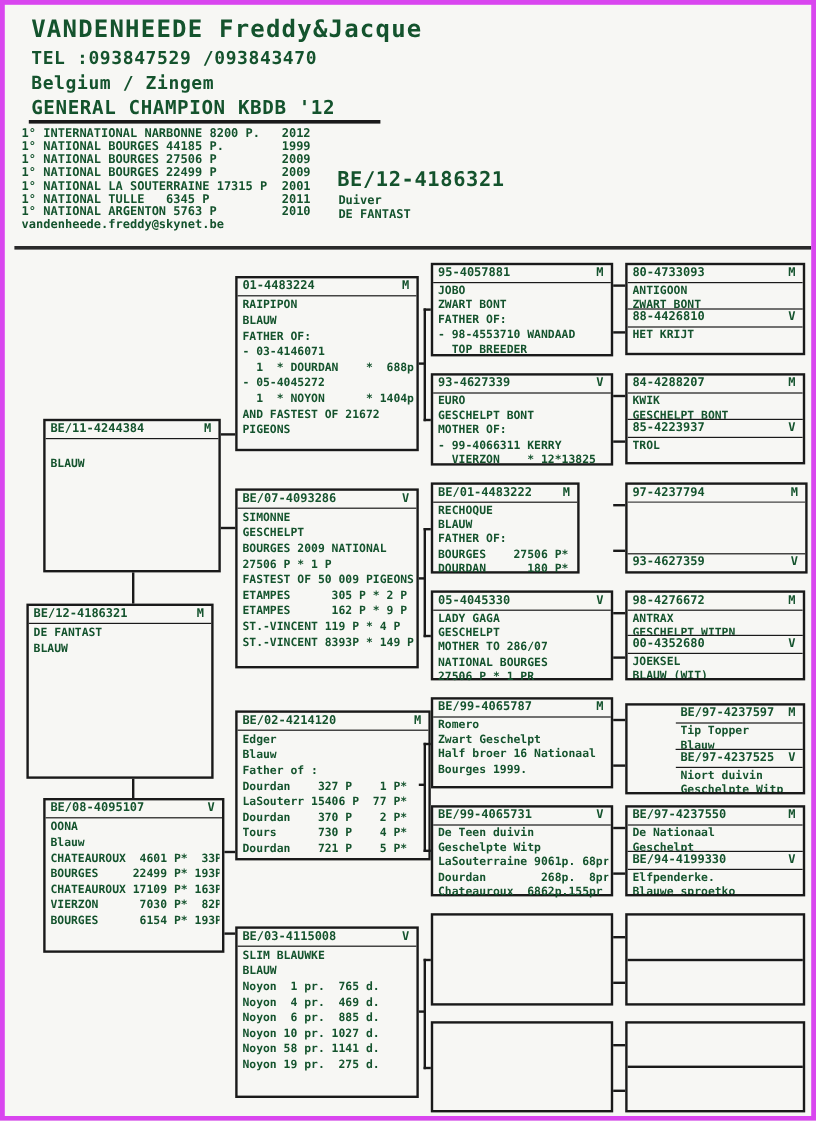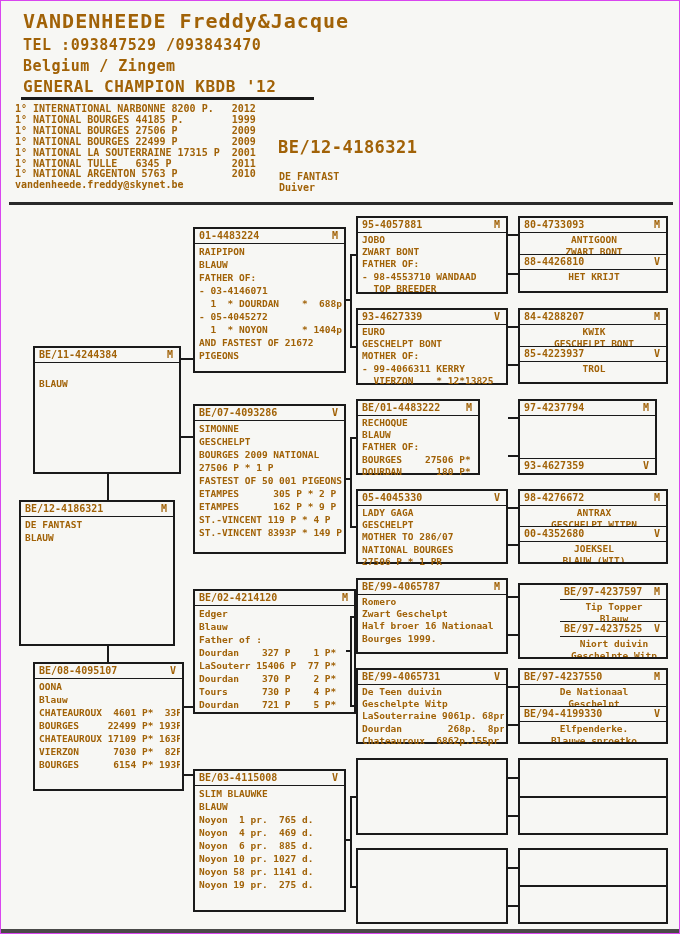--- a/index.html
+++ b/index.html
@@ -1,51 +1,51 @@
 <!DOCTYPE html>
 <html><head>
 <meta charset="utf-8">
 <style>
   html,body{margin:0;padding:0;background:#e9e9e7;}
   .page{
     position:relative;width:680px;height:934px;margin:0 auto;
-    background:#f7f7f4;color:#a16207;
+    background:#f7f7f4;color:#14532d;
     font-family:"DejaVu Sans Mono","Liberation Mono",monospace;
     font-weight:700;overflow:hidden;
-    border:1px solid #d946ef;box-sizing:border-box;
+    border:4px solid #d946ef;box-sizing:border-box;
   }
   .abs{position:absolute;}
   
   .owner{left:22px;top:8px;font-size:20px;letter-spacing:1px;}
   .tel{left:22px;top:35px;font-size:15px;letter-spacing:.5px;}
   .loc{left:22px;top:56px;font-size:15px;letter-spacing:.5px;}
   .champ{left:22px;top:76px;font-size:16px;letter-spacing:.5px;}
   .champ-underline{left:20px;top:96px;width:293px;height:3px;background:#1a1a1a;}
   .achievements{left:14px;top:103px;font-size:10px;line-height:10.9px;}
   .achievements div{white-space:pre;}
   .title-ring{left:277px;top:136px;font-size:17px;letter-spacing:.5px;}
-  .title-sexlabel{left:278px;top:158px;font-size:10px;margin-top:23px;}
+  .title-sexlabel{left:278px;top:158px;font-size:10px;}
   .title-name{left:278px;top:170px;font-size:10px;}
   .top-divider{left:8px;top:201px;width:664px;height:3px;background:#2a2a2a;}
   .bottom-bar{left:0px;top:928px;width:680px;height:6px;background:#4a4a48;}
   
   .pbox{position:absolute;border:2px solid #1a1a1a;background:#f7f7f4;box-sizing:border-box;}
   .phead{display:flex;justify-content:space-between;align-items:flex-start;
          border-bottom:1.5px solid #1a1a1a;padding:1px 6px 1px 4px;
          font-size:10px;line-height:12px;}
   .phead .ring{white-space:pre;}
   .pbody{padding:1px 2px 0 4px;font-size:9.5px;line-height:13px;}
   .pbody div{white-space:pre;overflow:hidden;}
   .dense .pbody{line-height:12.2px;}
   .pbox.empty{background:#f7f7f4;}
   
   .pair{display:flex;flex-direction:column;}
   .sub{flex:1;overflow:hidden;}
   .sub + .sub{border-top:1.5px solid #1a1a1a;}
-  .sub .pbody{line-height:12px;text-align:center;}
+  .sub .pbody{line-height:12px;}
   .pair.empty .sub{border-top:none;}
   .pair.empty .sub + .sub{border-top:2px solid #1a1a1a;}
   
   .cl{position:absolute;background:#1a1a1a;}
 </style>
 </head>
 <body>
 
 <div class="page">
 
@@ -131,21 +131,21 @@
   <div class="pbox" style="left:192px;top:403px;width:153px;height:150px;">
     <div class="phead">
       <span class="ring">BE/07-4093286</span>
       <span class="sex">V</span>
     </div>
     <div class="pbody">
         <div>SIMONNE</div>
         <div>GESCHELPT</div>
         <div>BOURGES 2009 NATIONAL</div>
         <div>27506 P * 1 P</div>
-        <div>FASTEST OF 50 001 PIGEONS</div>
+        <div>FASTEST OF 50 009 PIGEONS</div>
         <div>ETAMPES      305 P * 2 P</div>
         <div>ETAMPES      162 P * 9 P</div>
         <div>ST.-VINCENT 119 P * 4 P</div>
         <div>ST.-VINCENT 8393P * 149 P</div>
       </div>
   </div>
 
   <div class="pbox" style="left:192px;top:588px;width:163px;height:125px;">
     <div class="phead">
       <span class="ring">BE/02-4214120</span>
@@ -303,21 +303,21 @@
       <div class="phead">
         <span class="ring">85-4223937</span>
         <span class="sex">V</span>
       </div>
       <div class="pbody">
           <div>TROL</div>
         </div>
     </div>
   </div>
 
-  <div class="pbox pair dense" style="left:517px;top:398px;width:139px;height:76px;gap:42px;">
+  <div class="pbox pair dense" style="left:517px;top:398px;width:152px;height:76px;gap:42px;">
     <div class="sub">
       <div class="phead">
         <span class="ring">97-4237794</span>
         <span class="sex">M</span>
       </div>
       <div class="pbody">
           <div>SJALOOM</div>
           <div>ZWART GESCHELPT</div>
         </div>
     </div>

